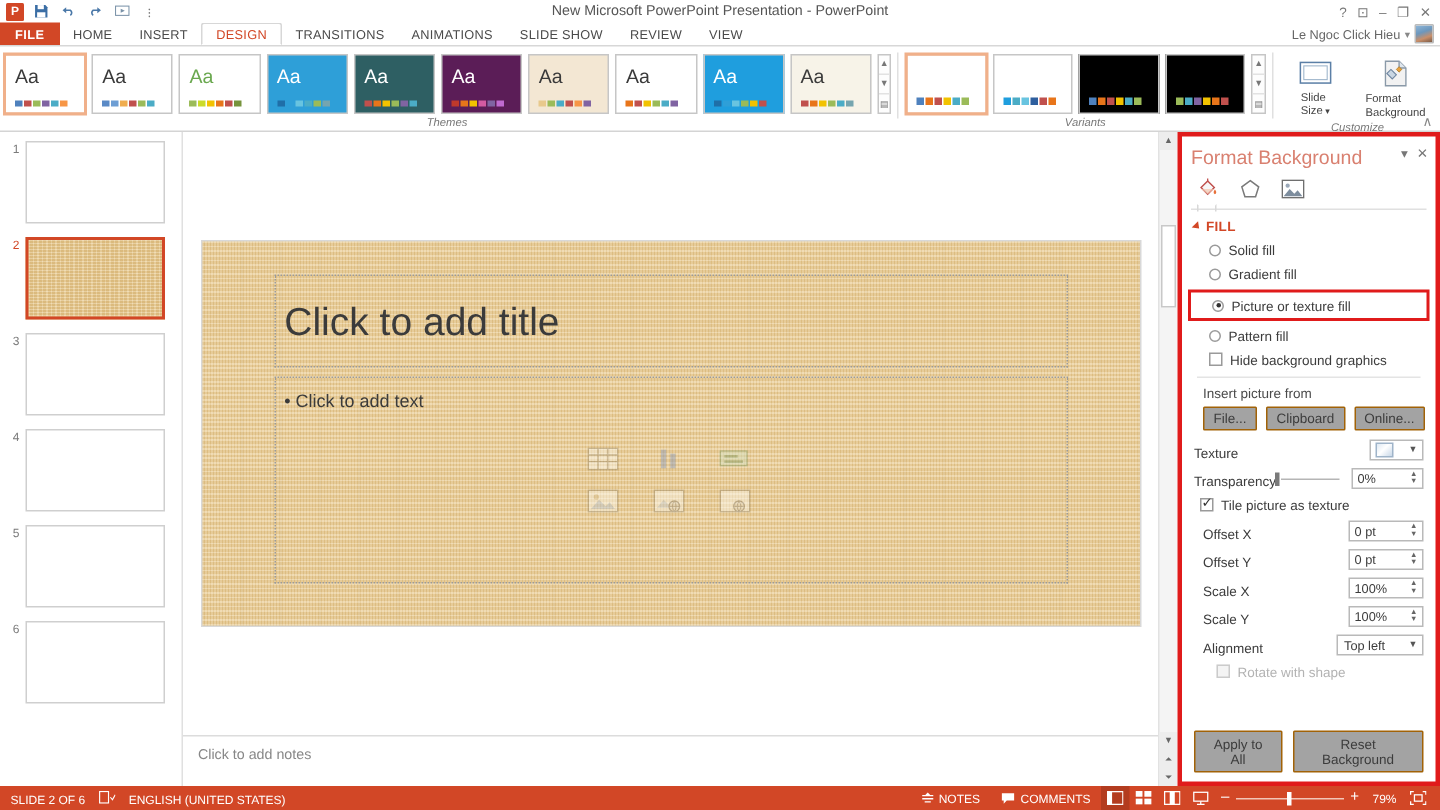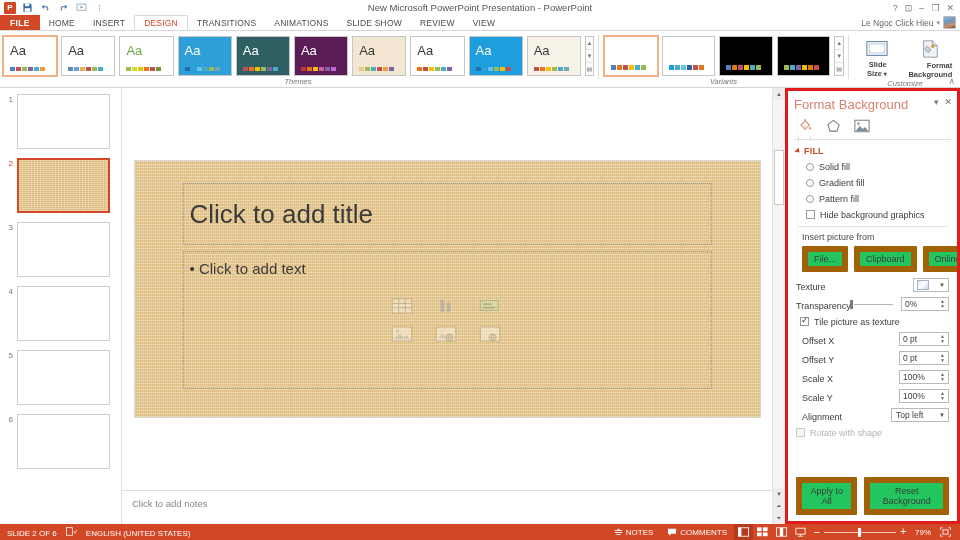--- a/index.html
+++ b/index.html
@@ -80,21 +80,21 @@
 
   .scrollstack { display:flex; flex-direction:column; justify-content:space-between; height:40px; width:11px;
      border:1px solid #c6c6c6; background:#fdfdfd; }
   .scrollstack div { flex:1; display:flex; align-items:center; justify-content:center; font-size:6px; color:#777;
      border-bottom:1px solid #e2e2e2; cursor:pointer;}
   .scrollstack div:last-child { border-bottom:none; }
 
   .bigbtn { width:48px; display:flex; flex-direction:column; align-items:center; justify-content:flex-start;
      padding-top:2px; cursor:pointer; }
   .bigbtn .ico { height:24px; display:flex; align-items:center; justify-content:center; }
-  .bigbtn .lbl { font-size:7.5px; color:#444; text-align:right; line-height:9px;font-weight:bold; }
+  .bigbtn .lbl { font-size:7.5px; color:#444; text-align:left; line-height:9px; }
   .ribbon-collapse { position:absolute; right:5px; bottom:1px; font-size:9px; color:#888; cursor:pointer; }
 
   
   .main { flex:1; display:flex; position:relative; background:#fff; }
 
   
   .thumbs { width:122px; background:#fff; border-right:1px solid #e0e0e0; position:relative; overflow:hidden; padding-top:6px;}
   .thumb-row { display:flex; align-items:flex-start; margin-bottom:9px; padding-left:4px; }
   .thumb-num { width:13px; font-size:8px; color:#7a7a7a; text-align:right; padding-right:4px; padding-top:1px;}
   .thumb {
@@ -115,21 +115,21 @@
     background-image:
       repeating-linear-gradient(0deg, rgba(255,255,255,.20) 0 1px, rgba(168,128,66,.09) 1px 3px),
       repeating-linear-gradient(90deg, rgba(255,255,255,.16) 0 1px, rgba(168,128,66,.11) 1px 2px),
       repeating-linear-gradient(90deg, rgba(140,104,52,.06) 0 1px, transparent 1px 26px);
     box-shadow:0 0 0 1px #d8d8d8;
   }
   .ph { position:absolute; border:1px dotted #9a9a9a; }
   .ph-title { left:48px; top:22px; right:48px; height:62px; display:flex; align-items:center; padding-left:6px; }
   .ph-title span { font-size:26px; color:#3b3b3b; font-family:"Liberation Sans",sans-serif; }
   .ph-body { left:48px; top:90px; right:48px; bottom:28px; padding:8px 0 0 6px; }
-  .ph-body .bullet { font-size:15px; color:#3b3b3b; }
+  .ph-body .bullet { font-size:12px; color:#3b3b3b; }
   .ph-icons { position:absolute; left:50%; top:50%; transform:translate(-50%,-50%);
      display:grid; grid-template-columns:repeat(3,30px); grid-gap:8px 14px; opacity:.45; }
   .ph-icons .pic { width:28px; height:20px; display:flex; align-items:center; justify-content:center; }
 
   
   .vscroll { width:13px; background:#f4f4f4; border-left:1px solid #e2e2e2; position:relative; }
   .vscroll .arrow { height:12px; display:flex; align-items:center; justify-content:center; font-size:6px; color:#666;
      background:#ededed; cursor:pointer;}
   .vscroll .thumbbar { position:absolute; left:1px; right:1px; top:62px; height:55px; background:#fff; border:1px solid #c8c8c8; cursor:pointer;}
   .vscroll .bottomgrp { position:absolute; bottom:0; left:0; right:0; }
@@ -166,21 +166,21 @@
   .lbl-s { font-size:9px; color:#3c3c3c; white-space:nowrap; }
   .lbl-s.dis { color:#b3b3b3; }
 
   .hl-box { border:2px solid #e01b1b; margin:0 -4px 4px -4px; padding:3px 0 3px 14px; }
   .hl-box .radio-row { margin:0; }
 
   .divider { border-top:1px solid #e4e4e4; margin:6px 2px 5px 2px; }
 
   .sub-label { font-size:9px; color:#4a4a4a; margin:0 0 4px 6px; }
   .btn-row { display:flex; gap:6px; margin:0 0 6px 6px; }
-  .sbtn { border:6px solid #a16207; background:#22c55e; font-size:9px; color:#3c3c3c;
+  .sbtn { border:1px solid #a16207; background:#a3a3a3; font-size:9px; color:#3c3c3c;
     padding:2px 6px; cursor:pointer; border-radius:1px; }
 
   .frow { display:flex; align-items:flex-end; margin-bottom:5px; height:14px; }
   .frow .fl { font-size:9px; color:#3c3c3c; width:62px; flex:none; }
   .spin { border:1px solid #b9b9b9; background:#fff; height:14px; width:50px; display:flex; align-items:center;
      font-size:8.5px; color:#3c3c3c; padding-left:3px; position:relative; }
   .spin .arrows { position:absolute; right:1px; top:0; bottom:0; width:9px; display:flex; flex-direction:column;
      justify-content:center; align-items:center; color:#666; font-size:5px; line-height:5px; }
   .combo { border:1px solid #b9b9b9; background:#fff; height:14px; width:58px; display:flex; align-items:center;
      font-size:8.5px; color:#3c3c3c; padding-left:4px; position:relative; cursor:pointer;}
@@ -627,20 +627,26 @@
 
         <div class="radio-row">
           <span class="rad"></span>
           <span class="lbl-s">Solid fill</span>
         </div>
         <div class="radio-row">
           <span class="rad"></span>
           <span class="lbl-s">Gradient fill</span>
         </div>
 
+        <div class="hl-box">
+          <div class="radio-row">
+            <span class="rad on"></span>
+            <span class="lbl-s">Picture or texture fill</span>
+          </div>
+        </div>
 
         <div class="radio-row">
           <span class="rad"></span>
           <span class="lbl-s">Pattern fill</span>
         </div>
 
         <div class="check-row">
           <span class="chk"></span>
           <span class="lbl-s">Hide background graphics</span>
         </div>
@@ -714,21 +720,21 @@
         </div>
         <div class="frow">
           <span class="fl" style="margin-left:6px">Alignment</span>
           <span style="flex:1"></span>
           <div class="combo">
             <span>Top left</span>
             <span class="car">▼</span>
           </div>
         </div>
 
-        <div class="check-row" style="margin-left:0;margin-top:2px">
+        <div class="check-row" style="margin-left:15px;margin-top:2px">
           <span class="chk dis"></span>
           <span class="lbl-s dis">Rotate with shape</span>
         </div>
       </div>
 
       <div class="fb-foot">
         <button class="sbtn">Apply to All</button>
         <button class="sbtn">Reset Background</button>
       </div>
     </div>

